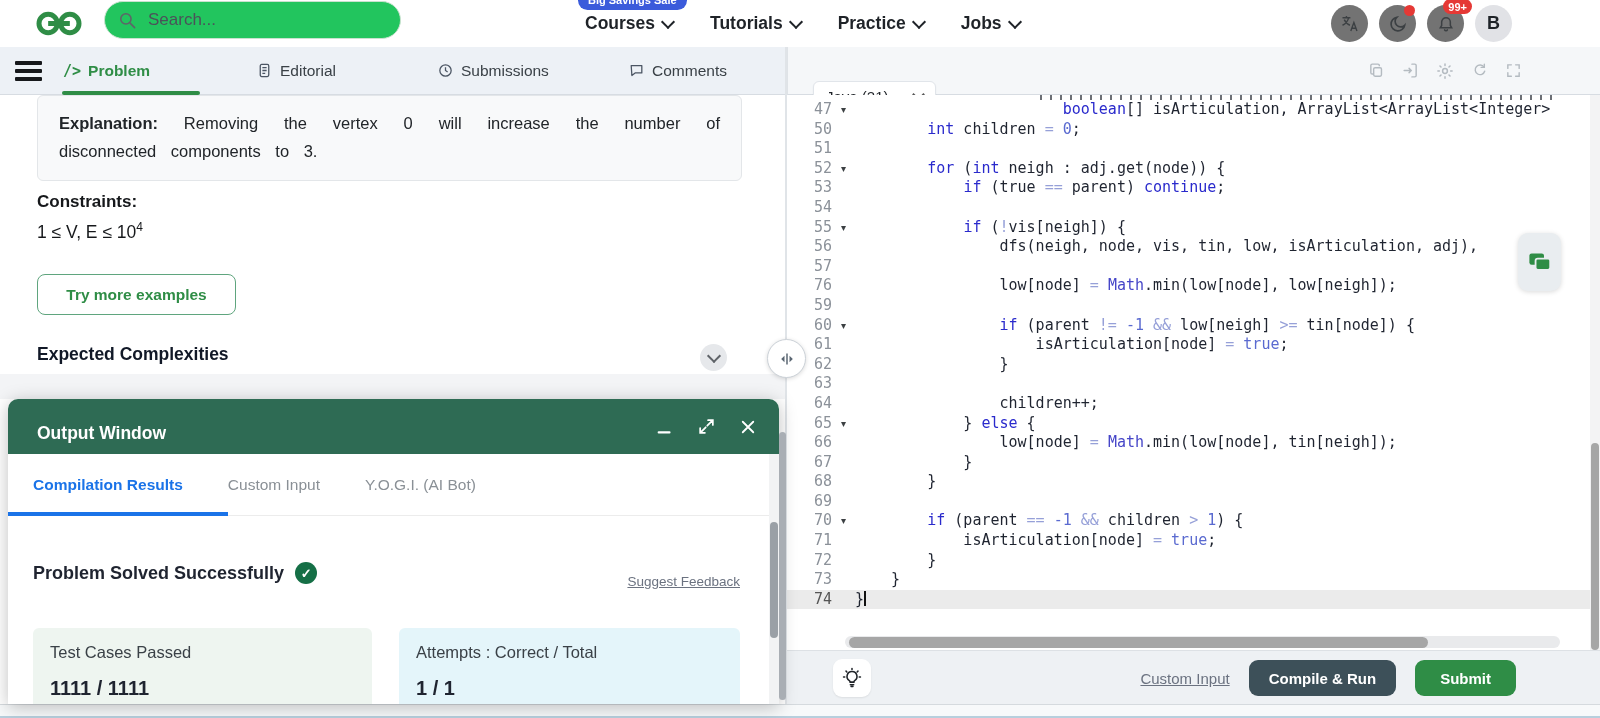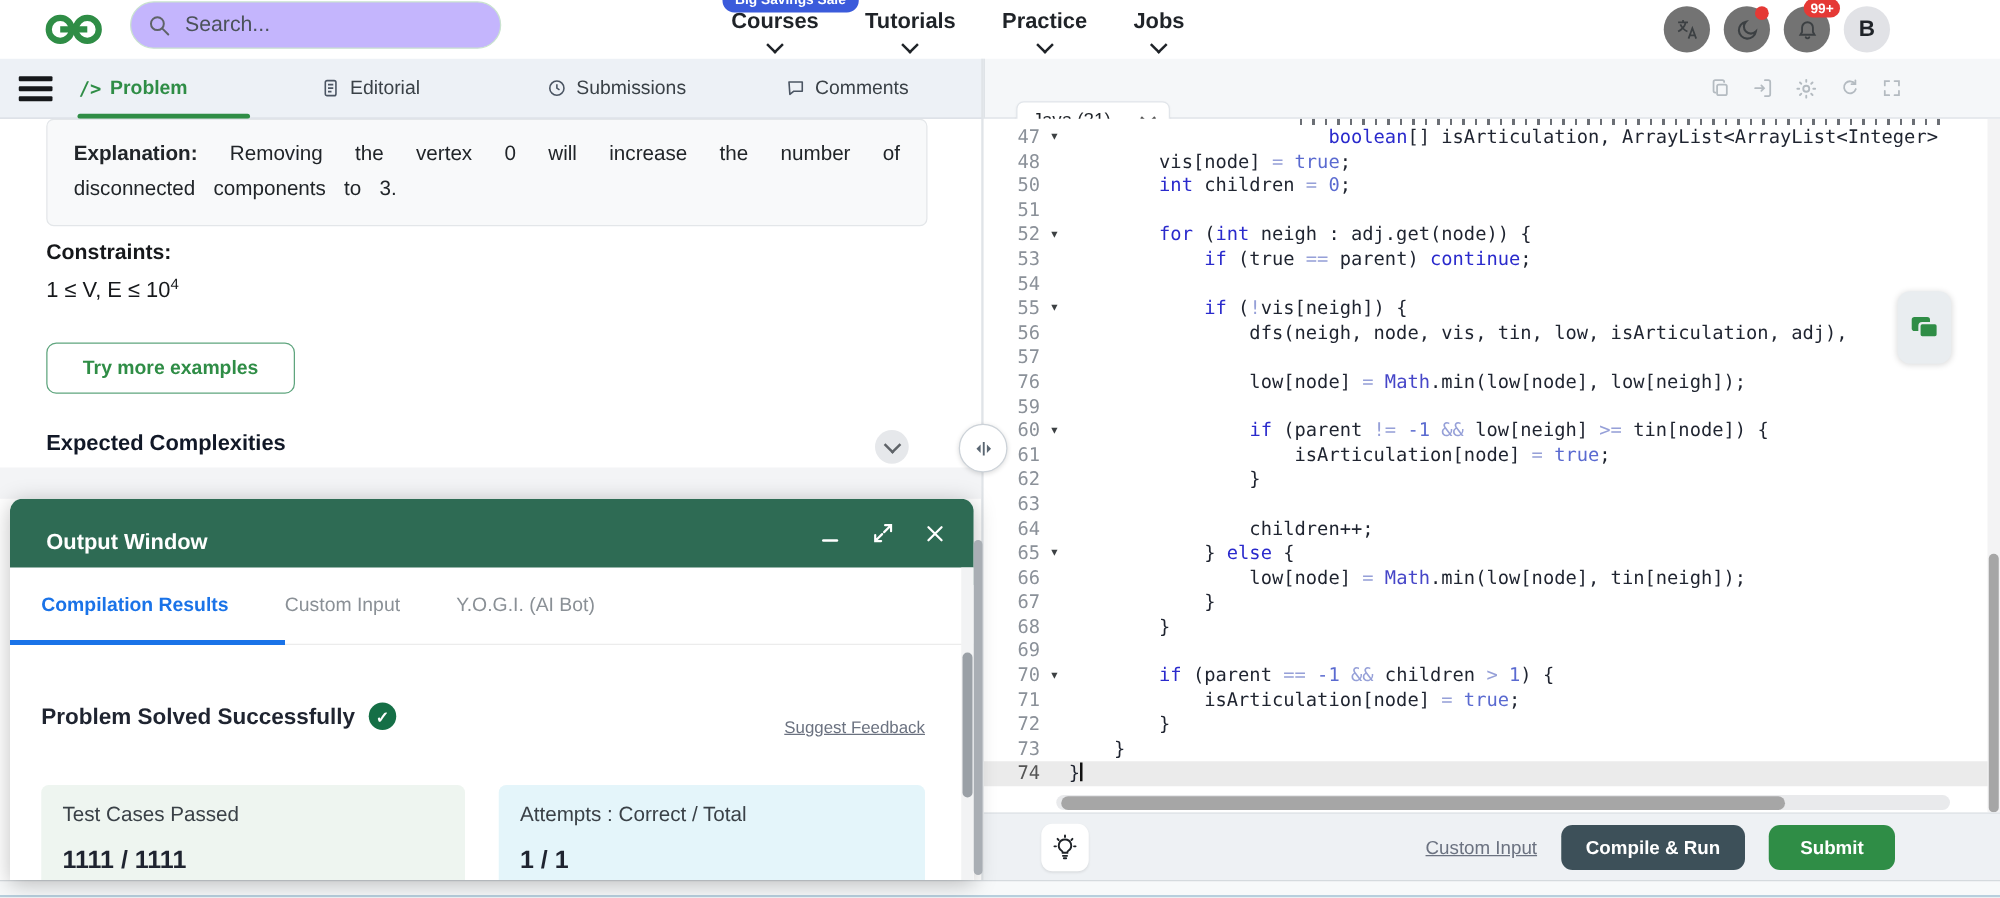--- a/index.html
+++ b/index.html
@@ -5,28 +5,28 @@
   html,body{margin:0;padding:0;background:#e9e9e9;}
   .stage{position:relative;width:1600px;height:718px;background:#fff;overflow:hidden;
          font-family:"Liberation Sans",sans-serif;color:#212529;}
   .abs{position:absolute;}
   svg{display:block;}
 
   
   .navbar{left:0;top:0;width:1600px;height:47px;background:#fff;}
   .logo{left:34px;top:3px;width:50px;height:41px;}
   .searchbar{left:104px;top:1px;width:297px;height:38px;border:1.5px solid #c9e2cf;border-radius:20px;
-             display:flex;align-items:center;gap:9px;padding-left:13px;box-sizing:border-box;background:#c4b5fd;}
+             display:flex;align-items:center;gap:9px;padding-left:13px;box-sizing:border-box;background:#22c55e;}
   .searchbar input{border:none;outline:none;font-size:17px;color:#333;width:200px;background:transparent;
                    font-family:"Liberation Sans",sans-serif;}
   .searchbar input::placeholder{color:#4b5259;}
   .sale-badge{left:578px;top:-9px;height:19px;line-height:19px;padding:0 10px;border-radius:10px;
               background:var(--badge-blue);color:#fff;font-size:11px;font-weight:700;z-index:5;}
   .nav-items{left:585px;top:0;height:47px;display:flex;align-items:center;gap:37px;}
-  .nav-item{display:flex;align-items:center;gap:8px;font-size:17.5px;font-weight:600;color:#1f2328;cursor:pointer;flex-direction:column;}
+  .nav-item{display:flex;align-items:center;gap:8px;font-size:17.5px;font-weight:600;color:#1f2328;cursor:pointer;}
   .chev{width:8px;height:8px;border-right:2.5px solid #1f2328;border-bottom:2.5px solid #1f2328;
         transform:rotate(45deg);margin-top:-4px;}
   .nav-icons{left:1331px;top:0;height:47px;display:flex;align-items:center;gap:11px;}
   .icircle{position:relative;width:37px;height:37px;border-radius:50%;background:#737373;
            display:flex;align-items:center;justify-content:center;}
   .avatar{background:#e1e2e6;font-weight:700;font-size:18px;color:#1f2328;}
   .reddot{position:absolute;top:0;right:1px;width:11px;height:11px;border-radius:50%;background:var(--alert-red);}
   .notif-badge{position:absolute;top:-6px;right:-8px;background:var(--alert-red);color:#fff;font-size:11px;
                font-weight:700;border-radius:9px;padding:1.5px 5px;}
 
@@ -290,21 +290,20 @@
       <span class="chev"></span>
     </div>
   <div class="abs gray-band"></div>
   <div class="abs left-scroll"></div>
   <div class="abs divider"></div>
 
   <div class="abs editor">
     <div class="abs clip-ticks"></div>
     <div class="code-area" id="code-area">
         <div class="crow"><span class="lnum">47</span><span class="fold">▾</span><span class="ccode"><span class="t-p">                       </span><span class="t-k">boolean</span><span class="t-p">[] isArticulation, ArrayList&lt;ArrayList&lt;Integer&gt;</span></span></div>
-        <div class="crow"><span class="lnum">48</span><span class="fold"></span><span class="ccode"><span class="t-p">        vis[node] </span><span class="t-o">=</span><span class="t-p"> </span><span class="t-c">true</span><span class="t-p">;</span></span></div>
         <div class="crow"><span class="lnum">50</span><span class="fold"></span><span class="ccode"><span class="t-p">        </span><span class="t-k">int</span><span class="t-p"> children </span><span class="t-o">=</span><span class="t-p"> </span><span class="t-c">0</span><span class="t-p">;</span></span></div>
         <div class="crow"><span class="lnum">51</span><span class="fold"></span><span class="ccode"></span></div>
         <div class="crow"><span class="lnum">52</span><span class="fold">▾</span><span class="ccode"><span class="t-p">        </span><span class="t-k">for</span><span class="t-p"> (</span><span class="t-k">int</span><span class="t-p"> neigh : adj.get(node)) {</span></span></div>
         <div class="crow"><span class="lnum">53</span><span class="fold"></span><span class="ccode"><span class="t-p">            </span><span class="t-k">if</span><span class="t-p"> (true </span><span class="t-o">==</span><span class="t-p"> parent) </span><span class="t-k">continue</span><span class="t-p">;</span></span></div>
         <div class="crow"><span class="lnum">54</span><span class="fold"></span><span class="ccode"></span></div>
         <div class="crow"><span class="lnum">55</span><span class="fold">▾</span><span class="ccode"><span class="t-p">            </span><span class="t-k">if</span><span class="t-p"> (</span><span class="t-o">!</span><span class="t-p">vis[neigh]) {</span></span></div>
         <div class="crow"><span class="lnum">56</span><span class="fold"></span><span class="ccode"><span class="t-p">                dfs(neigh, node, vis, tin, low, isArticulation, adj),</span></span></div>
         <div class="crow"><span class="lnum">57</span><span class="fold"></span><span class="ccode"></span></div>
         <div class="crow"><span class="lnum">76</span><span class="fold"></span><span class="ccode"><span class="t-p">                low[node] </span><span class="t-o">=</span><span class="t-p"> </span><span class="t-m">Math</span><span class="t-p">.min(low[node], low[neigh]);</span></span></div>
         <div class="crow"><span class="lnum">59</span><span class="fold"></span><span class="ccode"></span></div>

